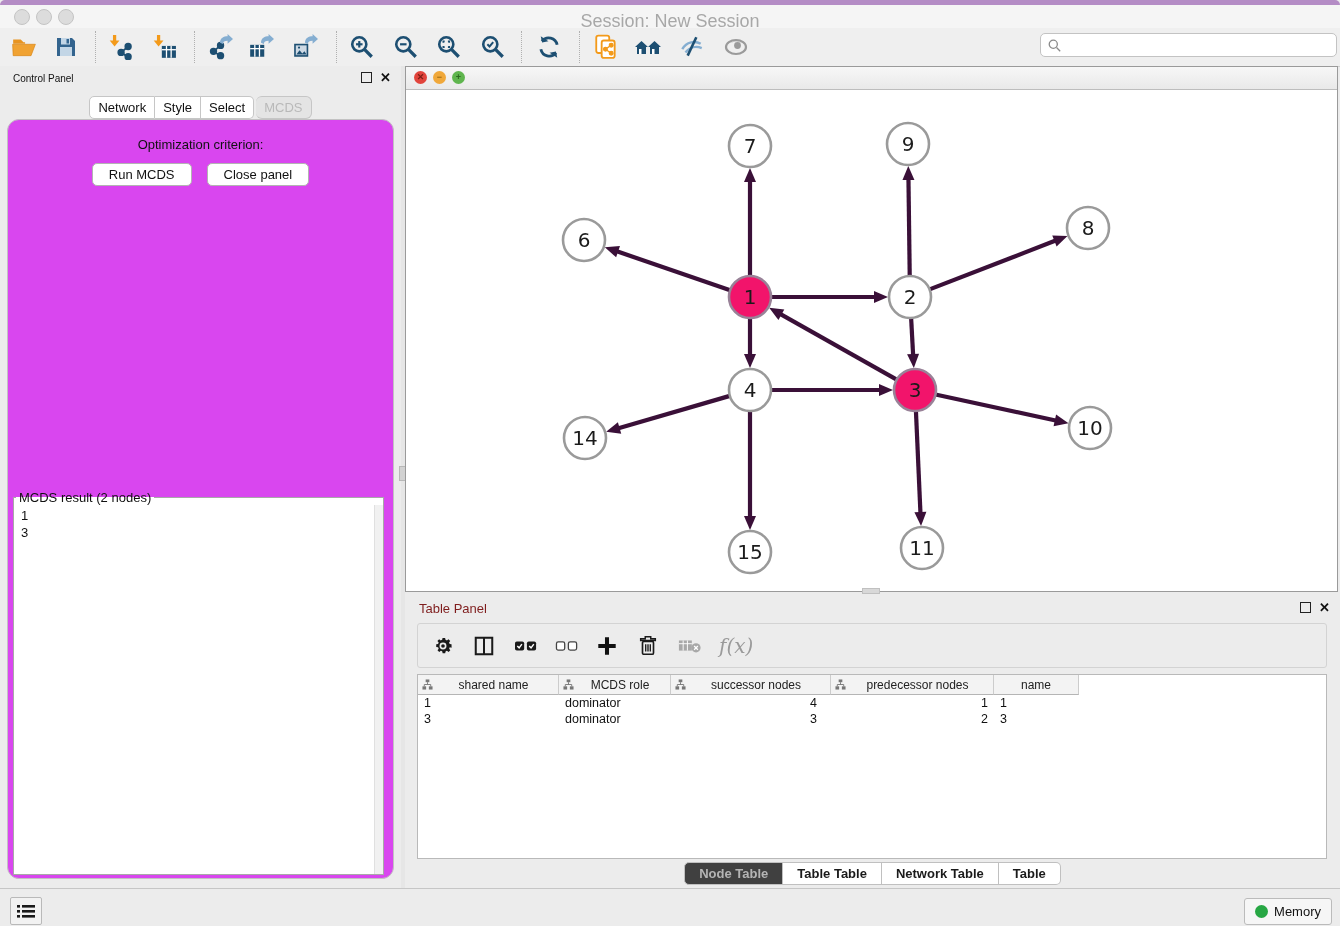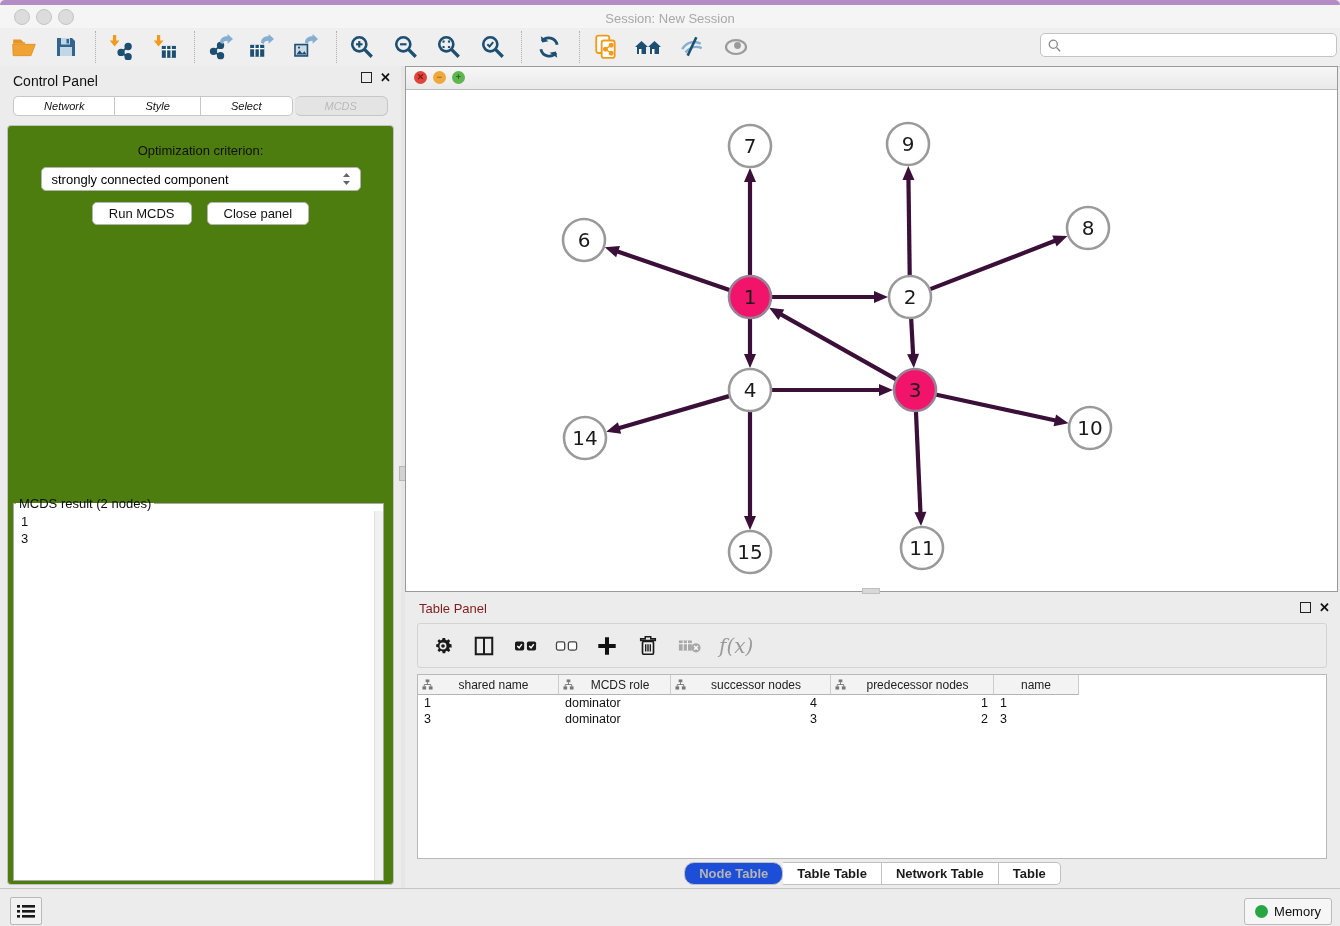--- a/index.html
+++ b/index.html
@@ -3,39 +3,39 @@
 <meta charset="utf-8">
 <style>
   html,body{margin:0;padding:0;background:#d8d8d8;}
   #app{position:relative;width:1340px;height:926px;background:#ececec;font-family:"Liberation Sans",sans-serif;overflow:hidden;}
   .abs{position:absolute;}
   
   #top-strip{left:0;top:0;width:1340px;height:5px;background:#b48cc5;border-radius:6px 6px 0 0;}
   #titlebar{left:0;top:5px;width:1340px;height:23px;background:#f5f5f5;}
   .mac-dot{display:inline-block;width:14px;height:14px;border-radius:50%;background:#dcdcdc;border:1px solid #c4c4c4;margin-right:6px;}
   #titlebar-dots{left:14px;top:4px;}
-  #main-title{left:0;top:6px;width:100%;text-align:center;font-size:13px;color:#a8a8a8;}
+  #main-title{left:0;top:6px;width:100%;text-align:center;font-size:18px;color:#a8a8a8;}
   
   #toolbar{left:0;top:28px;width:1340px;height:38px;background:#efefef;border-bottom:1px solid #cfcfcf;}
   .tool{position:absolute;top:3px;width:32px;height:32px;display:flex;align-items:center;justify-content:center;cursor:pointer;}
   .tsep{position:absolute;top:3px;width:1px;height:32px;border-left:1px dotted #b0b0b0;}
   #search-box{position:absolute;left:1040px;top:5px;width:288px;height:22px;background:#fff;border:1px solid #c3c3c3;border-radius:5px;display:flex;align-items:center;padding-left:7px;}
   #search-box input{border:none;outline:none;background:transparent;font-size:13px;flex:1;margin-left:5px;font-family:"Liberation Sans",sans-serif;}
   
   #control-panel{left:0;top:66px;width:401px;height:822px;background:#ececec;}
-  #cp-title{left:13px;top:7px;font-size:14px;color:#111;}
+  #cp-title{left:13px;top:7px;font-size:10px;color:#111;}
   .win-btns{position:absolute;right:10px;top:6px;display:flex;gap:8px;align-items:center;}
   .sq-icon{width:9px;height:9px;border:1.5px solid #222;display:inline-block;}
   .x-icon{font-size:13px;font-weight:bold;color:#111;line-height:11px;}
   #cp-tabs{left:0;top:30px;width:100%;display:flex;justify-content:center;}
-  .cp-tab{background:#fff;border:1px solid #c6c6c6;border-left:none;font-size:11px;padding:3px 30px;color:#111;cursor:pointer;font-style:italic;}
+  .cp-tab{background:#fff;border:1px solid #c6c6c6;border-left:none;font-size:13px;padding:3px 8px;color:#111;cursor:pointer;}
   .cp-tab.first{border-left:1px solid #c6c6c6;border-radius:5px 0 0 5px;}
   .cp-tab.last{border-radius:0 5px 5px 0;}
   .cp-tab.disabled-active{background:#e4e4e4;color:#b9b9b9;border-radius:6px;margin-left:2px;}
-  #cp-body{left:7px;top:59px;width:385px;height:758px;background:#4d7c0f;border:1px solid #c2c2c2;border-radius:4px;}
+  #cp-body{left:7px;top:53px;width:385px;height:758px;background:#d946ef;border:1px solid #c2c2c2;border-radius:12px;}
   #opt-label{width:100%;text-align:center;margin-top:17px;font-size:13px;color:#111;}
   #opt-select{position:relative;margin:9px auto 0 auto;width:308px;height:22px;background:#fff;border:1px solid #b3b3b3;border-radius:5px;display:flex;align-items:center;padding-left:10px;font-size:13px;cursor:pointer;}
   #opt-chevrons{position:absolute;right:8px;top:3px;}
   #cp-buttons{display:flex;justify-content:center;gap:15px;margin-top:11px;}
   .cp-btn{background:#fff;border:1px solid #b3b3b3;border-radius:5px;font-size:13px;padding:3px 16px;color:#111;cursor:pointer;font-family:"Liberation Sans",sans-serif;}
   #result-field{position:absolute;left:5px;top:370px;right:9px;bottom:3px;border:1px solid #a8a8a8;margin:0;padding:0;background:#fff;}
   #result-field legend{font-size:13px;color:#111;margin-left:2px;padding:0 3px;background:transparent;}
   #result-text{position:absolute;left:0;top:0;right:8px;bottom:0;background:#fff;font-size:13px;color:#111;padding:2px 12px 0 7px;line-height:17px;white-space:pre;}
   #result-scroll{position:absolute;right:0;top:0;width:8px;bottom:0;background:#f1f1f1;border-left:1px solid #e0e0e0;}
   
@@ -58,21 +58,21 @@
   .th-row{display:flex;height:20px;}
   .th{box-sizing:border-box;background:#f3f3f3;border-right:1px solid #cccccc;border-bottom:1px solid #b5b5b5;display:flex;align-items:center;font-size:12px;color:#222;padding:0 4px;}
   .th .lbl{margin:0 auto;}
   .td-row{display:flex;height:16px;align-items:center;}
   .td{box-sizing:border-box;font-size:12.5px;color:#111;padding:0 6px;white-space:nowrap;}
   .ta-r{text-align:right;}
   #tp-tabs{left:0;bottom:3px;width:100%;display:flex;justify-content:center;}
   .tp-tab{background:#fff;border:1px solid #c0c0c0;border-left:none;font-size:13px;font-weight:bold;padding:3px 14px;color:#1a1a1a;cursor:pointer;}
   .tp-tab.first{border-left:1px solid #c0c0c0;border-radius:5px 0 0 5px;}
   .tp-tab.last{border-radius:0 5px 5px 0;}
-  .tp-tab.active{background:#1d4ed8;color:#b4b4b4;border-radius:10px;}
+  .tp-tab.active{background:#404040;color:#b4b4b4;}
   
   #statusbar{left:0;top:888px;width:1340px;height:38px;background:#ececec;border-top:1px solid #c6c6c6;box-sizing:border-box;}
   #list-btn{left:10px;top:8px;width:30px;height:26px;background:#f2f2f2;border:1px solid #b9b9b9;border-radius:2px;display:flex;align-items:center;justify-content:center;cursor:pointer;}
   #memory-btn{right:8px;top:9px;height:25px;background:#f6f6f6;border:1px solid #bbb;border-radius:3px;display:flex;align-items:center;gap:6px;padding:0 10px;cursor:pointer;}
   #memory-dot{width:13px;height:13px;border-radius:50%;background:#27a744;}
   #memory-label{font-size:13px;color:#111;}
 </style>
 </head>
 <body>
 
@@ -253,27 +253,20 @@
       <span class="x-icon">✕</span>
     </div>
     <div id="cp-tabs" class="abs">
       <div class="cp-tab first">Network</div>
       <div class="cp-tab">Style</div>
       <div class="cp-tab last">Select</div>
       <div class="cp-tab disabled-active">MCDS</div>
     </div>
     <div id="cp-body" class="abs">
       <div id="opt-label">Optimization criterion:</div>
-      <div id="opt-select">
-        <span>strongly connected component</span>
-        <svg id="opt-chevrons" width="11" height="16" viewBox="0 0 11 16">
-            <path d="M2 6l3.5-4L9 6z" fill="#666"></path>
-            <path d="M2 10l3.5 4L9 10z" fill="#666"></path>
-          </svg>
-      </div>
       <div id="cp-buttons">
         <button class="cp-btn">Run MCDS</button>
         <button class="cp-btn">Close panel</button>
       </div>
       <fieldset id="result-field">
         <legend>MCDS result (2 nodes)</legend>
         <div style="position:relative;width:100%;height:100%;">
           <div id="result-text"><span>1</span>
 <span>3</span></div>
           <div id="result-scroll"></div>

